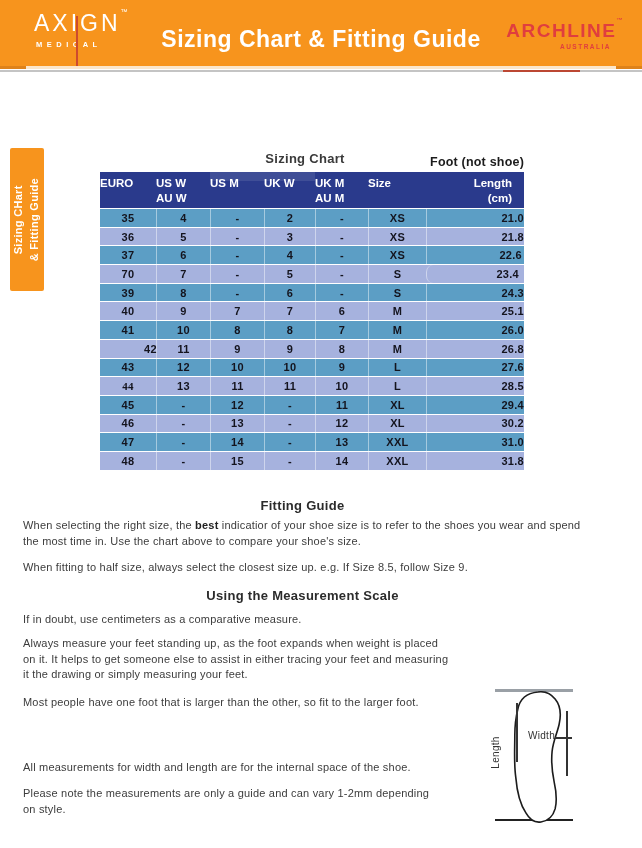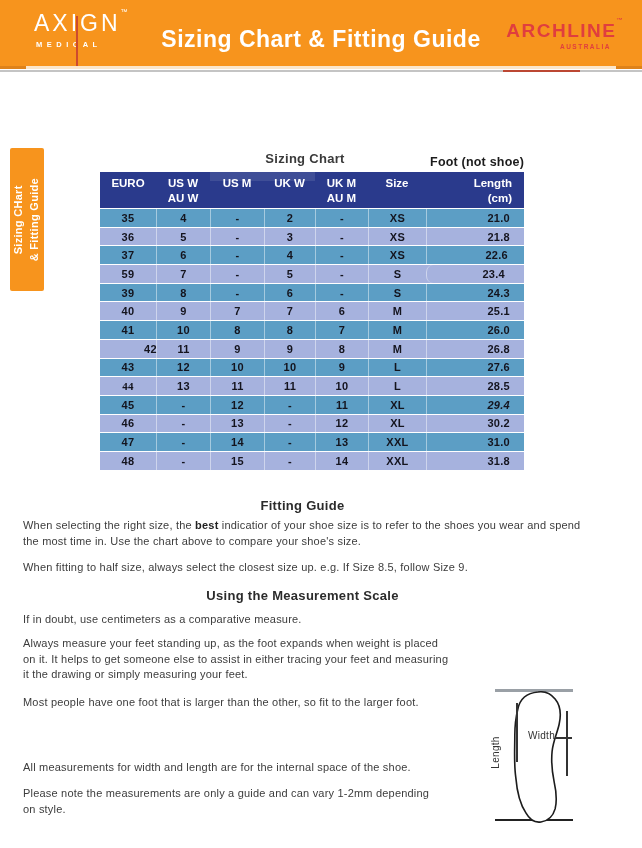--- a/index.html
+++ b/index.html
@@ -40,29 +40,29 @@
                  font-size:13px; font-weight:bold; color:#3a3a3a; letter-spacing:0.3px; }
   .foot-note { position:absolute; left:360px; top:155px; width:164px; text-align:right;
                font-size:12.5px; font-weight:bold; color:#1c1c1c; letter-spacing:0.2px; }
 
   
   .size-table { position:absolute; left:100px; top:172px; width:424px; }
   .thead { position:relative; display:flex; background:#2A3A8C; height:36px; color:#fff; }
   .thead .band { position:absolute; top:0; height:9px; background:rgba(255,255,255,0.10); }
   .cell { text-align:center; font-size:11px; }
   .thead .cell { font-weight:bold; font-size:11.5px; padding-top:4px; line-height:1.3;
-                 display:flex; flex-direction:column; align-items:center; }
+                 display:flex; flex-direction:column; align-items:flex-start; }
   .thead .cell.right { align-items:flex-end; padding-right:12px; }
   .tbody .trow { display:flex; height:18.7px; align-items:center; border-top:1px solid #fff; }
   .tbody .trow.odd  { background:#5C9EC5; }
   .tbody .trow.even { background:#A6B2DE; }
   .tbody .cell { font-weight:bold; color:#14141e; letter-spacing:0.3px; }
   .tbody .cell + .cell { border-left:1px solid rgba(255,255,255,0.45); height:100%;
                          display:flex; align-items:center; justify-content:center; }
-  .tbody .cell.right { justify-content:flex-end; padding-right:14px; }
+  .tbody .cell.right { justify-content:flex-end; }
 
   
   .sec-heading { position:absolute; left:0; width:605px; text-align:center;
                  font-size:13px; font-weight:bold; color:#2b2b2b; letter-spacing:0.3px; }
   .para { position:absolute; left:23px; font-size:11px; line-height:15.5px; color:#3c3c3c;
           white-space:pre; letter-spacing:0.2px; }
   .para b { color:#222; }
 
   
   .diagram { position:absolute; left:492px; top:680px; width:150px; height:155px; }
@@ -158,21 +158,21 @@
       <div class="trow odd">
         <div class="cell" style="width: 56px;">37</div>
         <div class="cell" style="width: 54px;">6</div>
         <div class="cell" style="width: 54px;">-</div>
         <div class="cell" style="width: 51px;">4</div>
         <div class="cell" style="width: 53px;">-</div>
         <div class="cell" style="width: 58px;">XS</div>
         <div class="cell right" style="width: 96px;">22.6</div>
       </div>
       <div class="trow even">
-        <div class="cell" style="width: 56px;">59</div>
+        <div class="cell" style="width: 56px;">70</div>
         <div class="cell" style="width: 54px;">7</div>
         <div class="cell" style="width: 54px;">-</div>
         <div class="cell" style="width: 51px;">5</div>
         <div class="cell" style="width: 53px;">-</div>
         <div class="cell" style="width: 58px;">S</div>
         <div class="cell right" style="width: 93px; border-radius: 7px;">23.4</div>
       </div>
       <div class="trow odd">
         <div class="cell" style="width: 56px;">39</div>
         <div class="cell" style="width: 54px;">8</div>
@@ -227,21 +227,21 @@
         <div class="cell" style="width: 58px;">L</div>
         <div class="cell right" style="width: 98px;">28.5</div>
       </div>
       <div class="trow odd">
         <div class="cell" style="width: 56px;">45</div>
         <div class="cell" style="width: 54px;">-</div>
         <div class="cell" style="width: 54px;">12</div>
         <div class="cell" style="width: 51px;">-</div>
         <div class="cell" style="width: 53px;">11</div>
         <div class="cell" style="width: 58px;">XL</div>
-        <div class="cell right" style="width: 98px; font-style: italic;">29.4</div>
+        <div class="cell right" style="width: 98px;">29.4</div>
       </div>
       <div class="trow even">
         <div class="cell" style="width: 56px;">46</div>
         <div class="cell" style="width: 54px;">-</div>
         <div class="cell" style="width: 54px;">13</div>
         <div class="cell" style="width: 51px;">-</div>
         <div class="cell" style="width: 53px;">12</div>
         <div class="cell" style="width: 58px;">XL</div>
         <div class="cell right" style="width: 98px;">30.2</div>
       </div>

